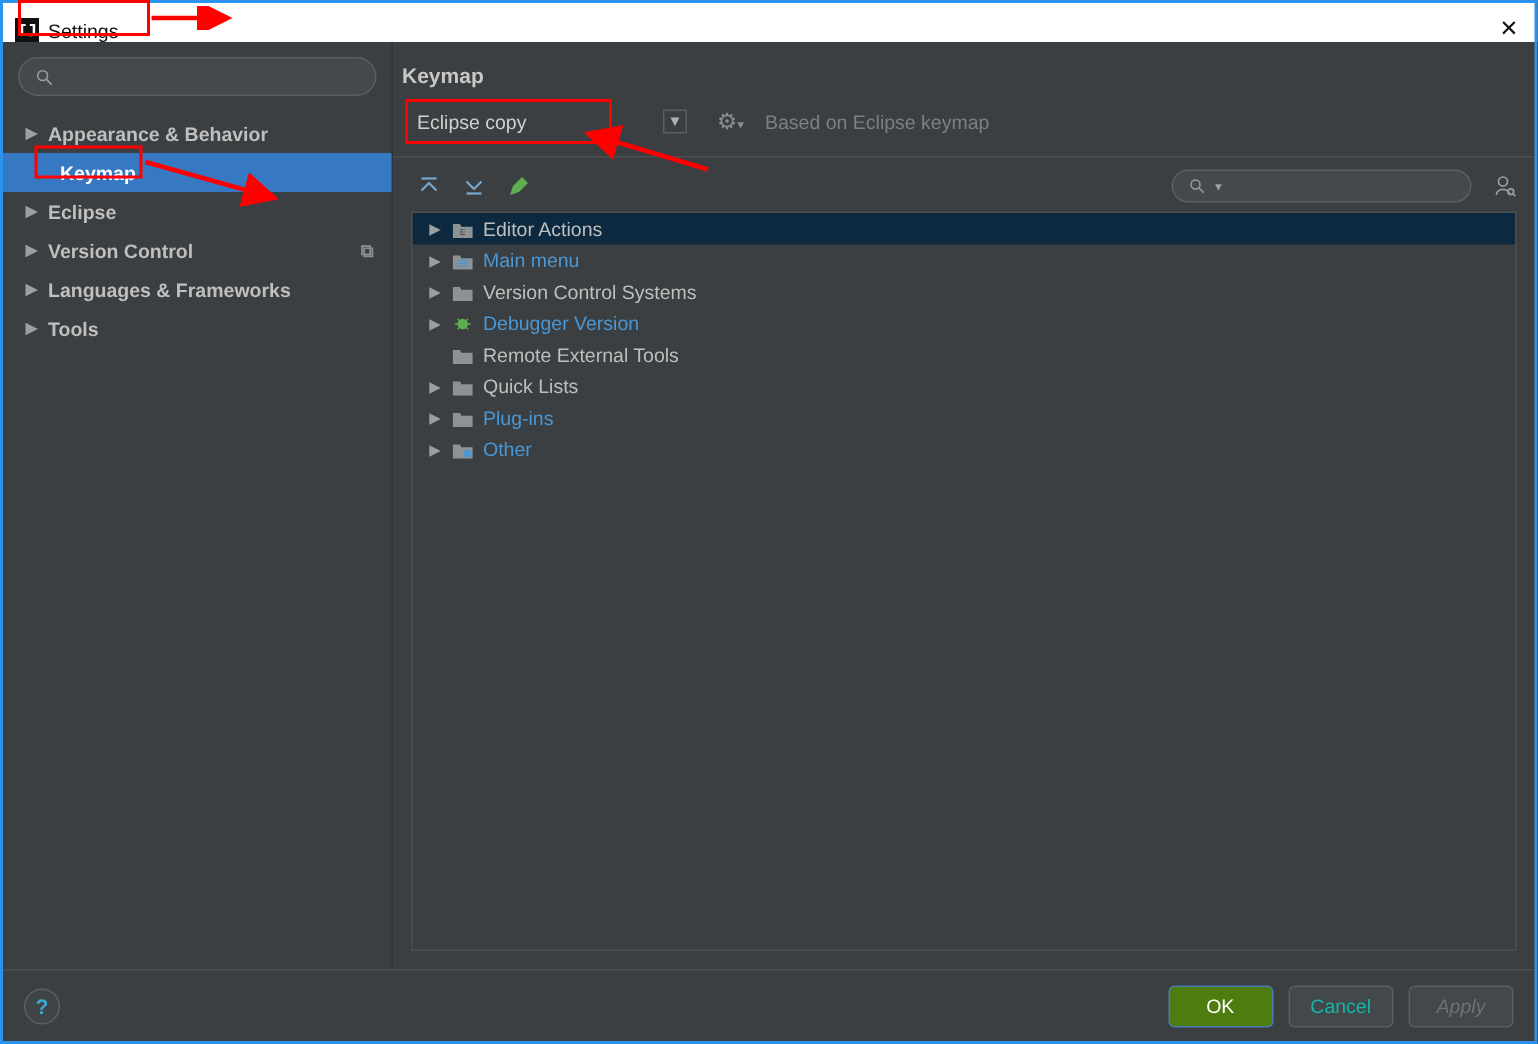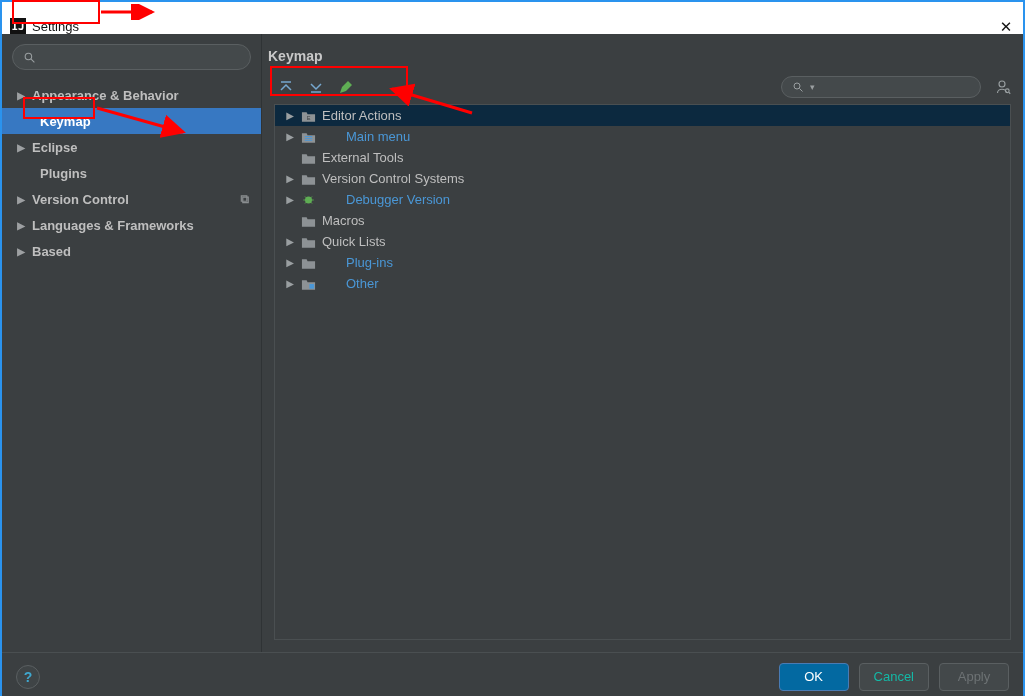--- a/index.html
+++ b/index.html
@@ -5,22 +5,22 @@
   html, body {
     margin: 0; padding: 0; width: 1025px; height: 696px;
     font-family: "Segoe UI", Tahoma, sans-serif; font-size: 13px;
     background: #3b3f41; color: #bbbbbb; overflow: hidden;
     box-sizing: border-box;
   }
   *, *::before, *::after { box-sizing: border-box; }
 
   
   .titlebar {
-    display: flex; align-items: flex-start; justify-content: space-between;
-    height: 28px; background: #ffffff; padding: 16px 8px;
+    display: flex; align-items: flex-end; justify-content: space-between;
+    height: 28px; background: #ffffff; padding: 0 8px;
     border: 2px solid #2a93ee; border-bottom: none;
   }
   .titlebar .left { display: flex; align-items: center; gap: 6px; color: #111; }
   .titlebar .appicon {
     width: 16px; height: 16px; background:#111; color:#fff;
     display:flex;align-items:center;justify-content:center;font-weight:700;
     font-family:monospace;font-size:11px;
   }
   .titlebar .close {
     width: 18px; height: 18px; display:flex;align-items:center;justify-content:center;
@@ -104,40 +104,40 @@
     background:#3b3f41; overflow:auto; }
   .tree-row {
     display:flex; align-items:center; height:21px; gap:6px; padding-left:10px;
     color:#bfbfbf;
   }
   .tree-row .tri { width:10px;text-align:center;color:#9a9fa1;font-size:10px; }
   .tree-row .noexp { width:10px; }
   .tree-row .ficon { width:15px;height:14px; display:flex;align-items:center;justify-content:center;}
   .folder { fill:#8d9295; }
   .tree-row.sel { background:#0c293f; }
-  .tree-row.blue span.lbl { color:#4a97d6;margin-left:24px; }
+  .tree-row.blue span.lbl { color:#4a97d6; }
 
   
   .footer {
     height:48px; border-top:1px solid #4a4f51; display:flex;
     align-items:center; padding:0 14px; gap:10px;
   }
   .help {
     width:24px;height:24px;border-radius:12px; background:#3f4446;
     border:1px solid #5a5f61; color:#3fa8cf; font-weight:700;
     display:flex;align-items:center;justify-content:center; font-size:14px;
   }
   .spacer{flex:1;}
   .btn {
     min-width:70px; height:28px; border-radius:4px; border:1px solid #5a5f61;
     background:#43484a; color:#14b8a6; display:flex;align-items:center;
     justify-content:center; padding:0 14px; font-size:13px;
   }
-  .btn.primary { background:#0369a1; border-color:#4a7bb3; color:#fff; }
-  .btn.disabled { color:#6d7274; }
+  .btn.primary { background:#4d7c0f; border-color:#4a7bb3; color:#fff; }
+  .btn.disabled { color:#6d7274;font-style:italic; }
 
   
   .anno { position:absolute; pointer-events:none; }
   .redbox { border:2px solid #ff0000; }
   svg.arrow { position:absolute; }
 </style>
 </head>
 <body>
 
 <div class="titlebar">
@@ -166,42 +166,47 @@
             <span class="tri">▶</span>
             <span>Appearance &amp; Behavior</span>
           </div>
           <div class="nav-row bold child selected">
             <span>Keymap</span>
           </div>
           <div class="nav-row bold">
             <span class="tri">▶</span>
             <span>Eclipse</span>
           </div>
-          <div class="nav-row bold child">
-            <span>Plugins</span>
-          </div>
           <div class="nav-row bold hasicon">
             <span class="tri">▶</span>
             <span>Version Control</span>
             <span class="trail">⧉</span>
           </div>
           <div class="nav-row bold">
             <span class="tri">▶</span>
             <span>Languages &amp; Frameworks</span>
           </div>
           <div class="nav-row bold">
             <span class="tri">▶</span>
-            <span>Based</span>
+            <span>Tools</span>
           </div>
         </div>
     </div>
 
     <div class="content">
       <div class="content-header">Keymap</div>
 
+      <div class="scheme-row">
+        <div class="scheme-combo">
+          <span>Eclipse copy</span>
+          <span class="arrow">▼</span>
+        </div>
+        <span class="gear">⚙<span style="font-size:9px">▾</span></span>
+        <span class="based">Based on Eclipse keymap</span>
+      </div>
 
       <div class="tool-row">
         <div class="left-tools">
           <svg class="tool-icn" viewBox="0 0 16 16">
               <path d="M3 11 L8 6 L13 11" stroke="#76a7cf" stroke-width="1.5" fill="none"></path>
               <line x1="3" y1="3" x2="13" y2="3" stroke="#76a7cf" stroke-width="1.5"></line>
             </svg>
           <svg class="tool-icn" viewBox="0 0 16 16">
               <path d="M3 5 L8 10 L13 5" stroke="#76a7cf" stroke-width="1.5" fill="none"></path>
               <line x1="3" y1="13" x2="13" y2="13" stroke="#76a7cf" stroke-width="1.5"></line>
@@ -245,29 +250,20 @@
                 <svg width="15" height="14" viewBox="0 0 16 14">
                   <path class="folder" d="M1 3h5l1 2h8v8H1z"></path>
                   <rect x="4" y="6" width="8" height="1" fill="#4a97d6"></rect>
                   <rect x="4" y="8" width="8" height="1" fill="#4a97d6"></rect>
                   <rect x="4" y="10" width="8" height="1" fill="#4a97d6"></rect>
                 </svg>
               </span>
               <span class="lbl">Main menu</span>
             </div>
             <div class="tree-row">
-              <span class="noexp"></span>
-              <span class="ficon">
-                <svg width="15" height="14" viewBox="0 0 16 14">
-                  <path class="folder" d="M1 3h5l1 2h8v8H1z"></path>
-                </svg>
-              </span>
-              <span class="lbl">External Tools</span>
-            </div>
-            <div class="tree-row">
               <span class="tri">▶</span>
               <span class="ficon">
                 <svg width="15" height="14" viewBox="0 0 16 14">
                   <path class="folder" d="M1 3h5l1 2h8v8H1z"></path>
                 </svg>
               </span>
               <span class="lbl">Version Control Systems</span>
             </div>
             <div class="tree-row blue">
               <span class="tri">▶</span>
@@ -281,21 +277,21 @@
               </span>
               <span class="lbl">Debugger Version</span>
             </div>
             <div class="tree-row">
               <span class="noexp"></span>
               <span class="ficon">
                 <svg width="15" height="14" viewBox="0 0 16 14">
                   <path class="folder" d="M1 3h5l1 2h8v8H1z"></path>
                 </svg>
               </span>
-              <span class="lbl">Macros</span>
+              <span class="lbl">Remote External Tools</span>
             </div>
             <div class="tree-row">
               <span class="tri">▶</span>
               <span class="ficon">
                 <svg width="15" height="14" viewBox="0 0 16 14">
                   <path class="folder" d="M1 3h5l1 2h8v8H1z"></path>
                 </svg>
               </span>
               <span class="lbl">Quick Lists</span>
             </div>

